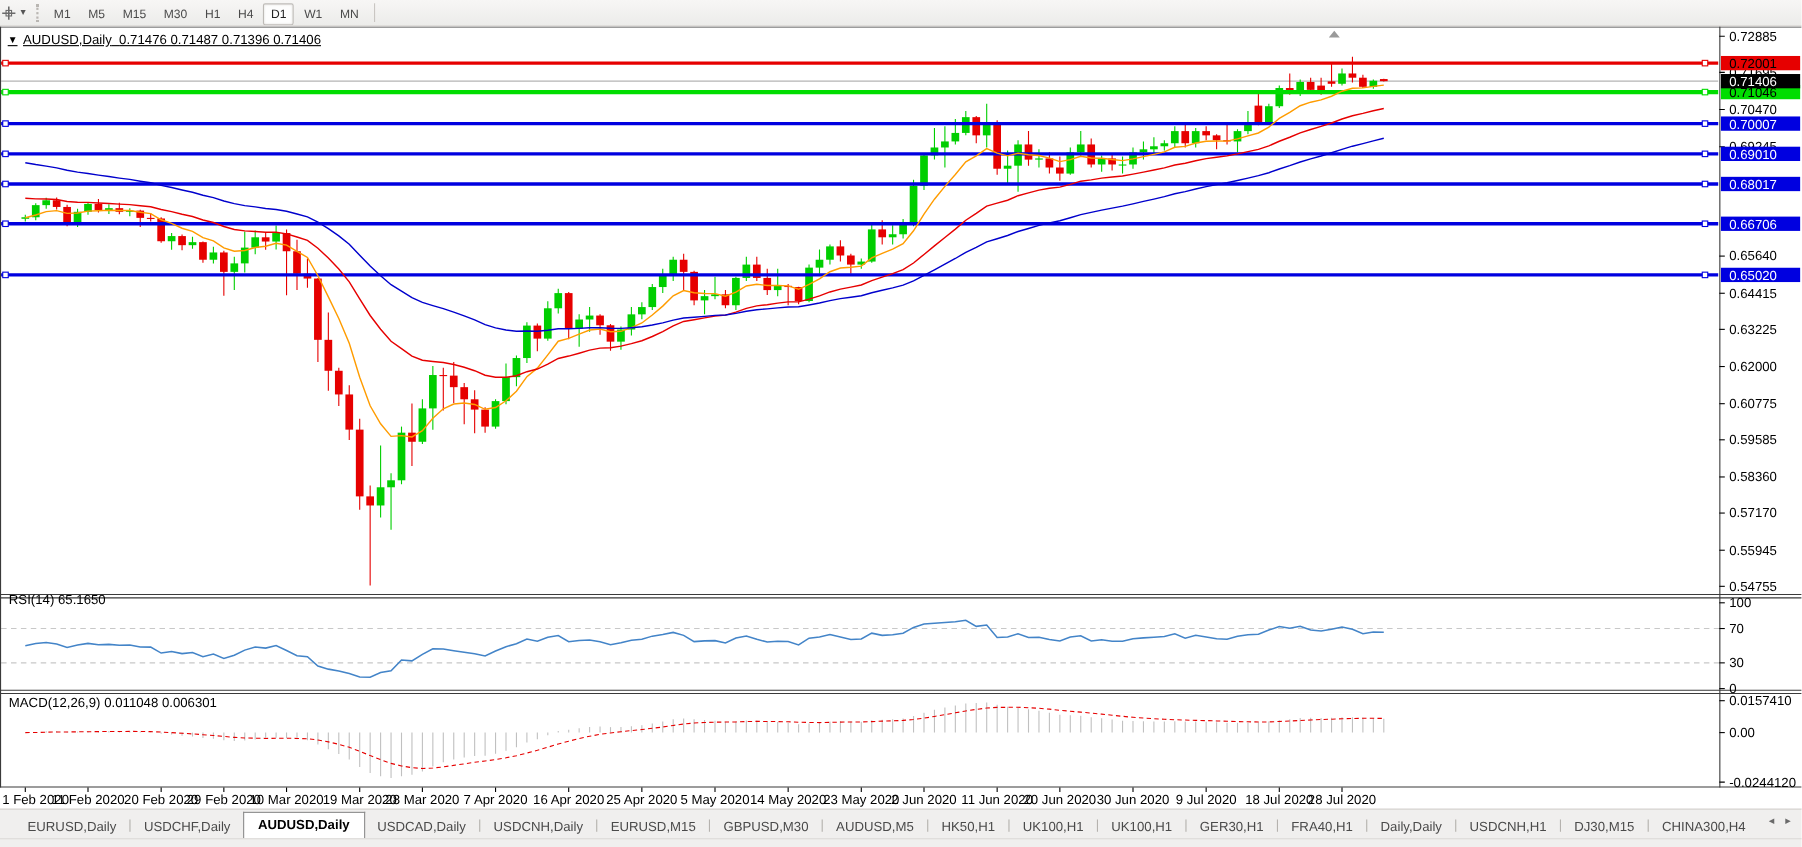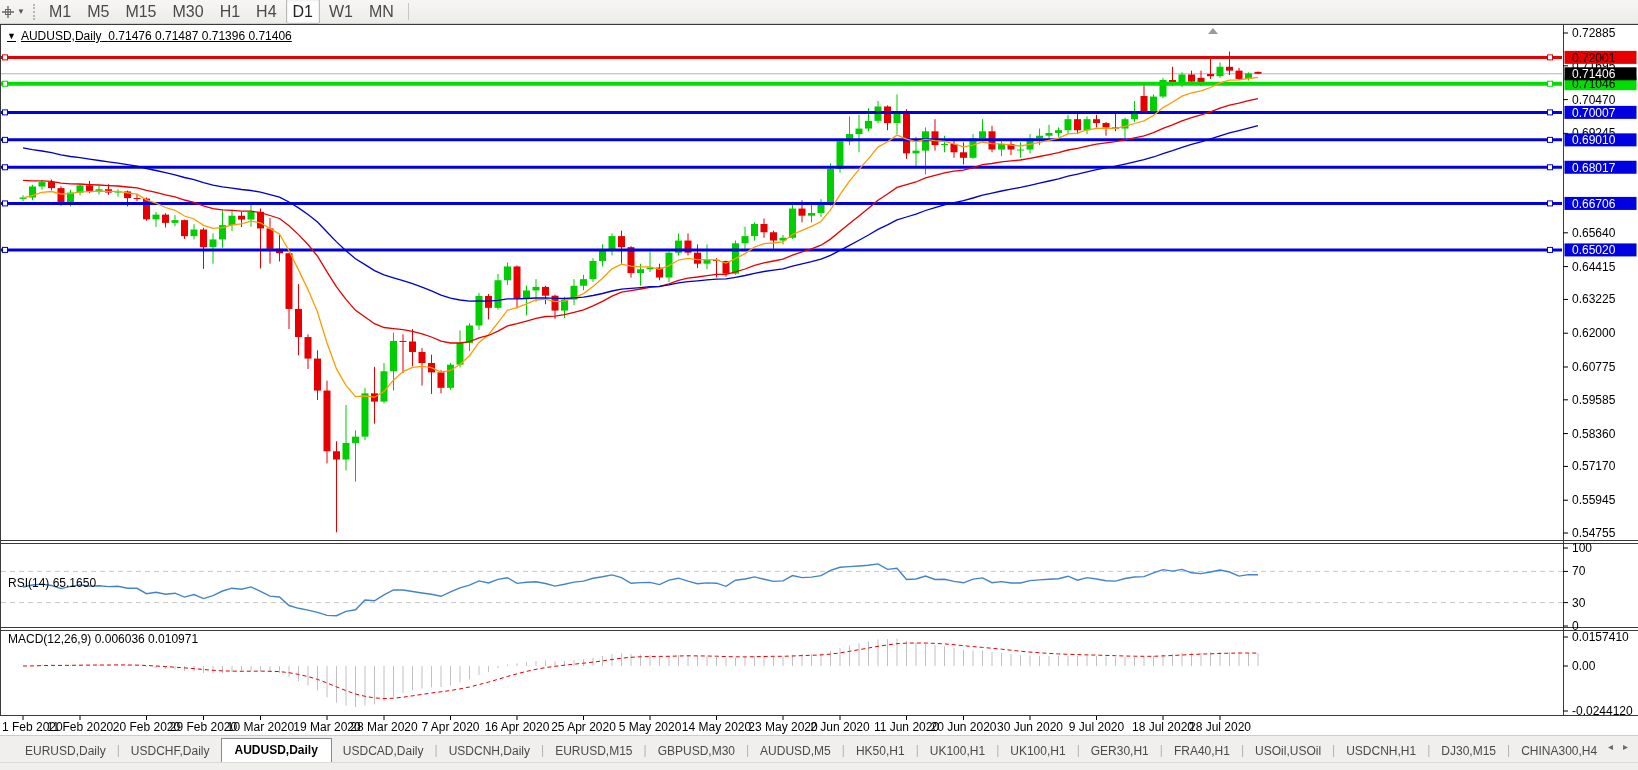--- a/index.html
+++ b/index.html
@@ -2,28 +2,28 @@
 <html><head>
 <meta charset="utf-8">
 <style>
   html,body{margin:0;padding:0;background:#fff;font-family:"Liberation Sans","DejaVu Sans",sans-serif;}
   #app{position:relative;width:1638px;height:770px;background:#fff;overflow:hidden;}
   
   #toolbar{position:absolute;left:0;top:0;width:1638px;height:23px;background:linear-gradient(#f7f6f5,#ececea);border-bottom:1px solid #d5d2ce;display:flex;align-items:center;}
   .tool-icon-btn{display:flex;align-items:center;gap:2px;padding:2px 4px 2px 1px;margin-left:0;}
   .tool-icon-btn .dd{font-size:8px;color:#555;}
   .grip{height:16px;border-left:2px dotted #b9b6b2;margin:0 6px 0 4px;}
-  .tf-btn{font-size:16px;color:#4a4a4a;padding:3px 6px;margin:0 1px;border:1px solid transparent;border-radius:2px;line-height:1;}
+  .tf-btn{font-size:11px;color:#4a4a4a;padding:3px 6px;margin:0 1px;border:1px solid transparent;border-radius:2px;line-height:1;}
   .tf-btn.active{background:#fdfdfd;border:1px solid #bdbab6;box-shadow:inset 0 0 2px #d9d6d2;color:#222;}
   .v-sep{height:17px;border-left:1px solid #c9c6c2;margin:0 6px;}
   
   .overlay-label{position:absolute;font-size:12px;color:#000;white-space:pre;z-index:5;}
   #chart-title{left:7px;top:29px;text-decoration:underline;}
   #chart-title .tri{font-size:9px;vertical-align:1px;margin-right:5px;}
-  #rsi-label{left:8px;top:576px;}
+  #rsi-label{left:8px;top:538px;}
   #macd-label{left:8px;top:632px;}
   #chart-svg{position:absolute;left:0;top:24px;z-index:1;}
   svg text{font-family:"Liberation Sans","DejaVu Sans",sans-serif;}
   
   #tabbar{position:absolute;left:0;top:735px;width:1638px;height:27px;background:#f0efee;border-top:1px solid #cfccc8;display:flex;align-items:center;}
   #tabs{display:flex;align-items:flex-end;height:27px;padding-left:14px;overflow:hidden;flex:1;}
   .tab{font-size:12px;color:#4a4a4a;padding:5px 11px 6px 11px;white-space:nowrap;line-height:1;}
   .tab.active{background:#fff;border:1px solid #8a8a8a;border-bottom:none;font-weight:bold;color:#000;padding:5px 13px 7px 13px;margin-bottom:0;box-shadow:1px -1px 0 #fff inset;}
   .tab-sep{color:#b5b2ae;font-size:12px;padding-bottom:6px;}
   #tab-arrows{display:flex;gap:10px;padding:0 10px 7px 0;color:#6a6a6a;font-size:10px;}
@@ -42,21 +42,21 @@
       </svg>
       <span class="dd">▼</span>
     </div>
     <div class="grip"></div>
     <div id="tf-buttons"><span class="tf-btn">M1</span><span class="tf-btn">M5</span><span class="tf-btn">M15</span><span class="tf-btn">M30</span><span class="tf-btn">H1</span><span class="tf-btn">H4</span><span class="tf-btn active">D1</span><span class="tf-btn">W1</span><span class="tf-btn">MN</span></div>
     <div class="v-sep"></div>
   </div>
 
   <div id="chart-title" class="overlay-label"><span class="tri">▼</span><span>AUDUSD,Daily</span><span>  </span><span>0.71476 0.71487 0.71396 0.71406</span></div>
   <div id="rsi-label" class="overlay-label">RSI(14) 65.1650</div>
-  <div id="macd-label" class="overlay-label">MACD(12,26,9) 0.006036 0.010971</div>
+  <div id="macd-label" class="overlay-label">MACD(12,26,9) 0.011048 0.006301</div>
 
   <svg id="chart-svg" width="1638" height="711" viewBox="0 24 1638 711">
       <rect x="0" y="24" width="1638" height="711" fill="#fff"></rect>
       <defs>
         <clipPath id="mainClip">
           <rect x="1" y="26" width="1561" height="515"></rect>
         </clipPath>
         <clipPath id="rsiClip">
           <rect x="1" y="545" width="1561" height="83"></rect>
         </clipPath>
@@ -660,21 +660,21 @@
         <span class="tab">HK50,H1</span>
         <span class="tab-sep">|</span>
         <span class="tab">UK100,H1</span>
         <span class="tab-sep">|</span>
         <span class="tab">UK100,H1</span>
         <span class="tab-sep">|</span>
         <span class="tab">GER30,H1</span>
         <span class="tab-sep">|</span>
         <span class="tab">FRA40,H1</span>
         <span class="tab-sep">|</span>
-        <span class="tab">USOil,USOil</span>
+        <span class="tab">Daily,Daily</span>
         <span class="tab-sep">|</span>
         <span class="tab">USDCNH,H1</span>
         <span class="tab-sep">|</span>
         <span class="tab">DJ30,M15</span>
         <span class="tab-sep">|</span>
         <span class="tab">CHINA300,H4</span>
       </div>
     <div id="tab-arrows">
       <span>◂</span>
       <span>▸</span>

